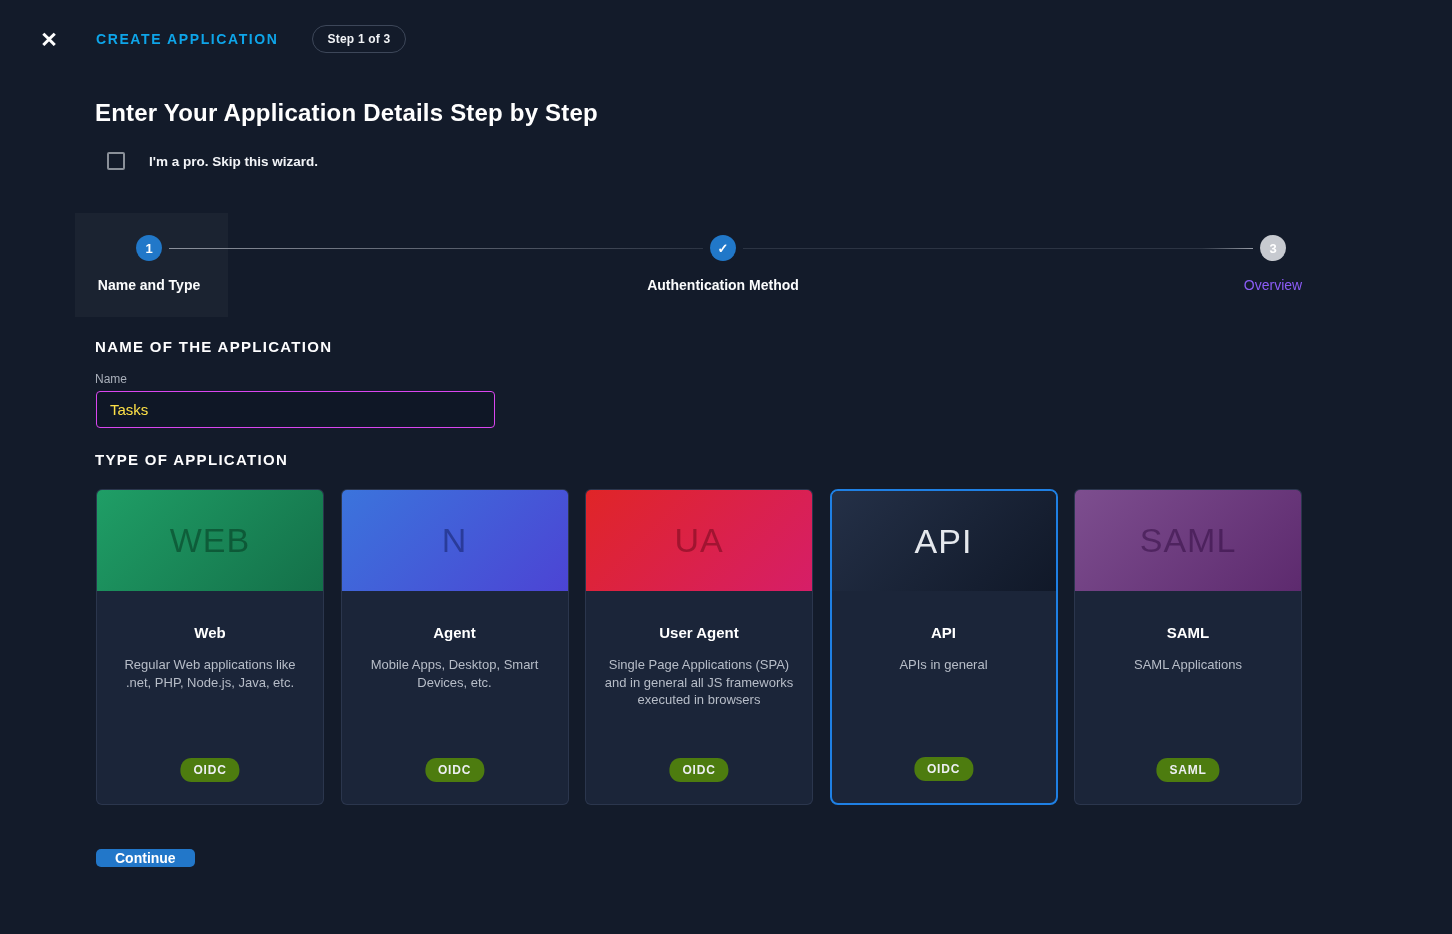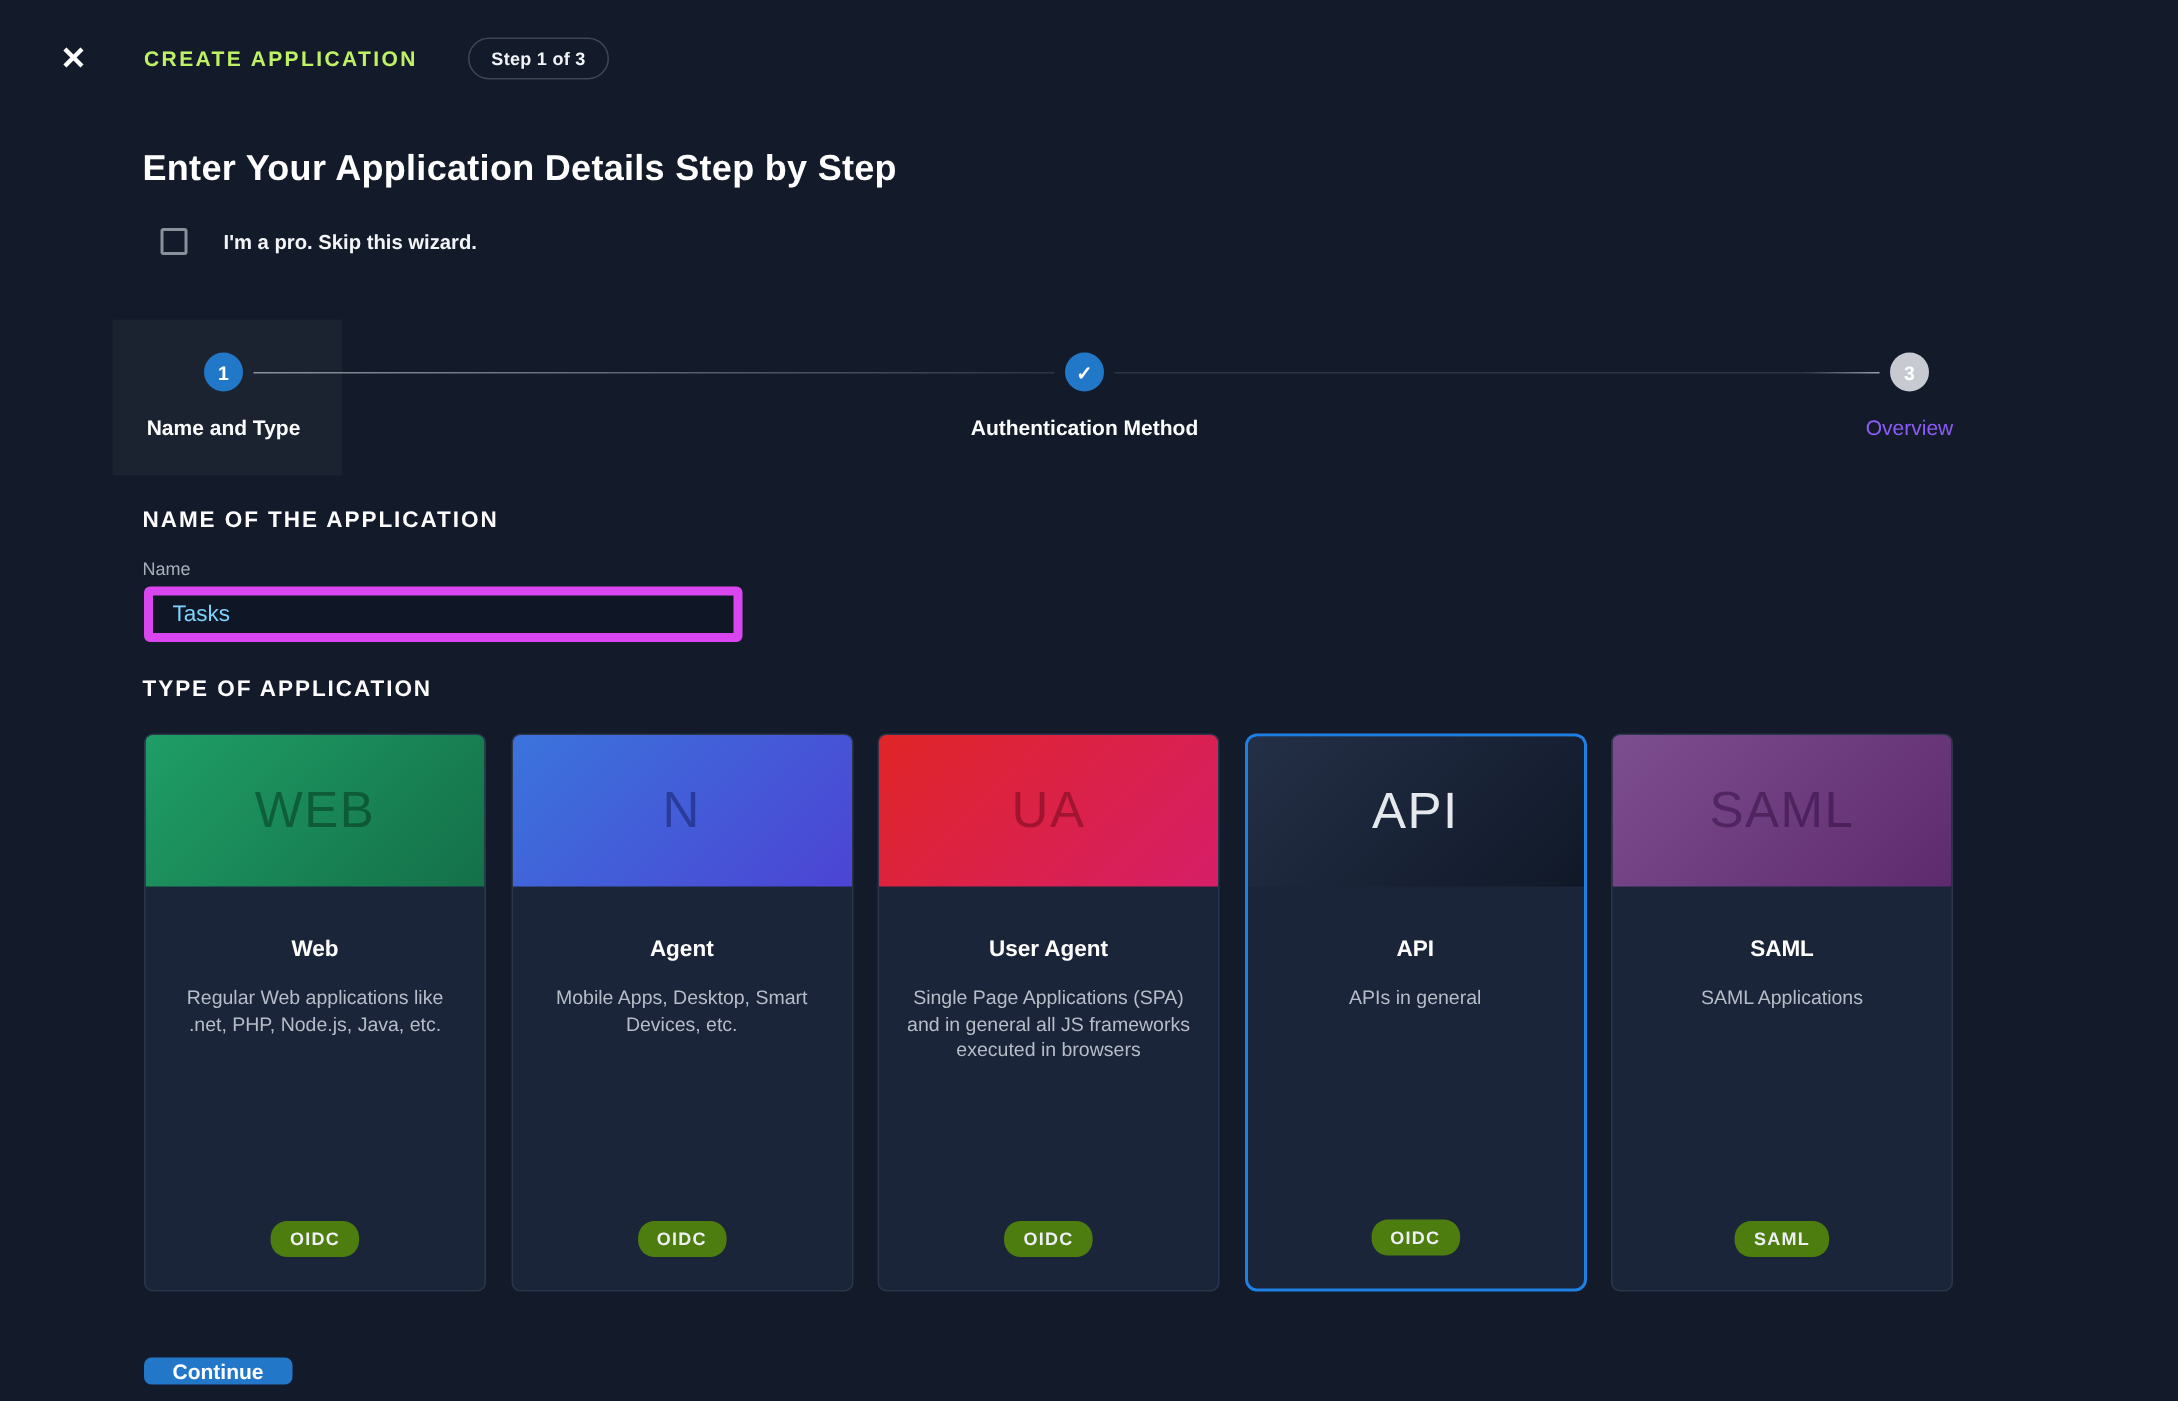--- a/index.html
+++ b/index.html
@@ -12,21 +12,21 @@
   }
 
   
   .topbar { display:flex; align-items:center; padding:24px 0 0 38px; height:54px; }
   .close-btn {
     width:22px; height:22px; display:flex; align-items:center; justify-content:center;
     color:#ffffff; font-size:21px; font-weight:bold; cursor:pointer; line-height:1;
   }
   .app-title {
     margin-left:36px; font-size:14px; font-weight:bold; letter-spacing:1.6px;
-    color:#bef264;
+    color:#0ea5e9;
   }
   .step-pill {
     margin-left:33px; border:1px solid #3d4759; border-radius:15px;
     padding:6px 15px; font-size:12px; font-weight:bold; color:#f1f3f6; letter-spacing:0.2px;
   }
 
   
   .heading { margin:45px 0 0 95px; font-size:24px; font-weight:bold; color:#ffffff; letter-spacing:0.2px; }
   .skip-row { display:flex; align-items:center; margin:24px 0 0 107px; height:20px; }
   .skip-checkbox {
@@ -57,30 +57,30 @@
   .line-2 { left:743px; width:510px; background:linear-gradient(to right,#2c3443 0%,#2c3443 90%,#989da7 100%); }
 
   
   .section-title {
     margin-left:95px; font-size:15px; font-weight:bold; letter-spacing:1.3px; color:#fdfdfe;
   }
   .name-title { margin-top:21px; }
   .field-label { margin:17px 0 0 95px; font-size:12px; color:#a9afba; }
   .name-input {
     display:block; margin:5px 0 0 96px; width:399px; height:37px;
-    background:#0f1726; border:6px solid #d946ef; border-radius:4px;
-    color:#7dd3fc; font-size:15px; padding:0 13px;
+    background:#0f1726; border:1px solid #d946ef; border-radius:4px;
+    color:#fde047; font-size:15px; padding:0 13px;
     font-family:"Liberation Sans", sans-serif; outline:none;
   }
   .type-title { margin-top:23px; }
 
   
   .cards-row { display:flex; gap:16.5px; margin:21px 0 0 96px; }
   .type-card {
-    width:228px; height:372px; border-radius:6px; position:relative;
+    width:228px; height:316px; border-radius:6px; position:relative;
     border:1px solid rgba(128,145,185,0.16); background:#1b2539; cursor:pointer;
     overflow:hidden;
   }
   .type-card.selected { border:2px solid #1f80e4; border-radius:8px; }
   .card-header {
     height:101px; display:flex; align-items:center; justify-content:center;
     font-size:34px; font-weight:500; letter-spacing:1px;
   }
   .type-card.selected .card-header { height:100px; }
   .card-title { margin-top:33px; text-align:center; font-size:15px; font-weight:bold; color:#ffffff; }

